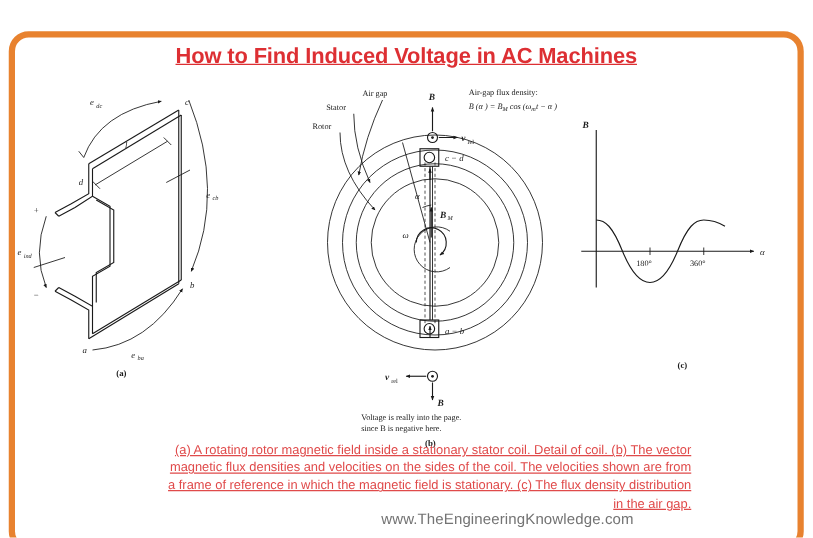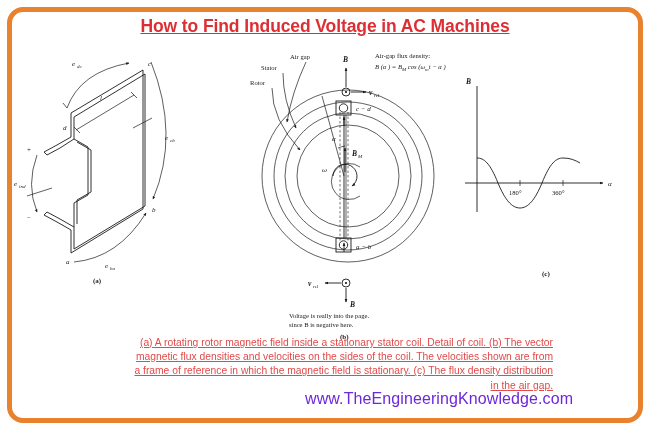--- a/index.html
+++ b/index.html
@@ -7,20 +7,21 @@
     width:650px;height:430px;
     background:#ffffff;
     font-family:"Liberation Sans",sans-serif;
     overflow:hidden;
   }
   #page{
     position:relative;
     width:650px;height:340px;
     background:#ffffff;
     box-sizing:border-box;
+    margin-top:18px;
   }
   .frame{
     position:absolute;
     left:7px;top:7px;
     width:636px;height:416px;
     border:5px solid #e8822f;
     border-radius:16px;
     box-sizing:border-box;
     pointer-events:none;
   }
@@ -39,22 +40,22 @@
     left:133px;top:336px;width:420px;
     font-size:10.3px;
     line-height:14.2px;
     color:#e04a4a;
     text-decoration:underline;
     text-align:right;
   }
   .url{
     position:absolute;
     left:305px;top:390px;
-    font-size:16px;
-    color:#6d28d9;
+    font-size:12px;
+    color:#737373;
     letter-spacing:0.1px;
   }
   svg.fig{position:absolute;left:0;top:0;width:650px;height:430px;}
   text{font-family:"Liberation Serif",serif;fill:#1a1a1a;}
   .lbl{font-size:7px;}
   .lbl-i{font-size:7px;font-style:italic;}
   .lbl-bi{font-size:7.5px;font-weight:bold;font-style:italic;}
   .sub{font-size:5px;}
   .sub-i{font-size:5px;font-style:italic;}
   .panelid{font-size:7px;font-weight:bold;}

